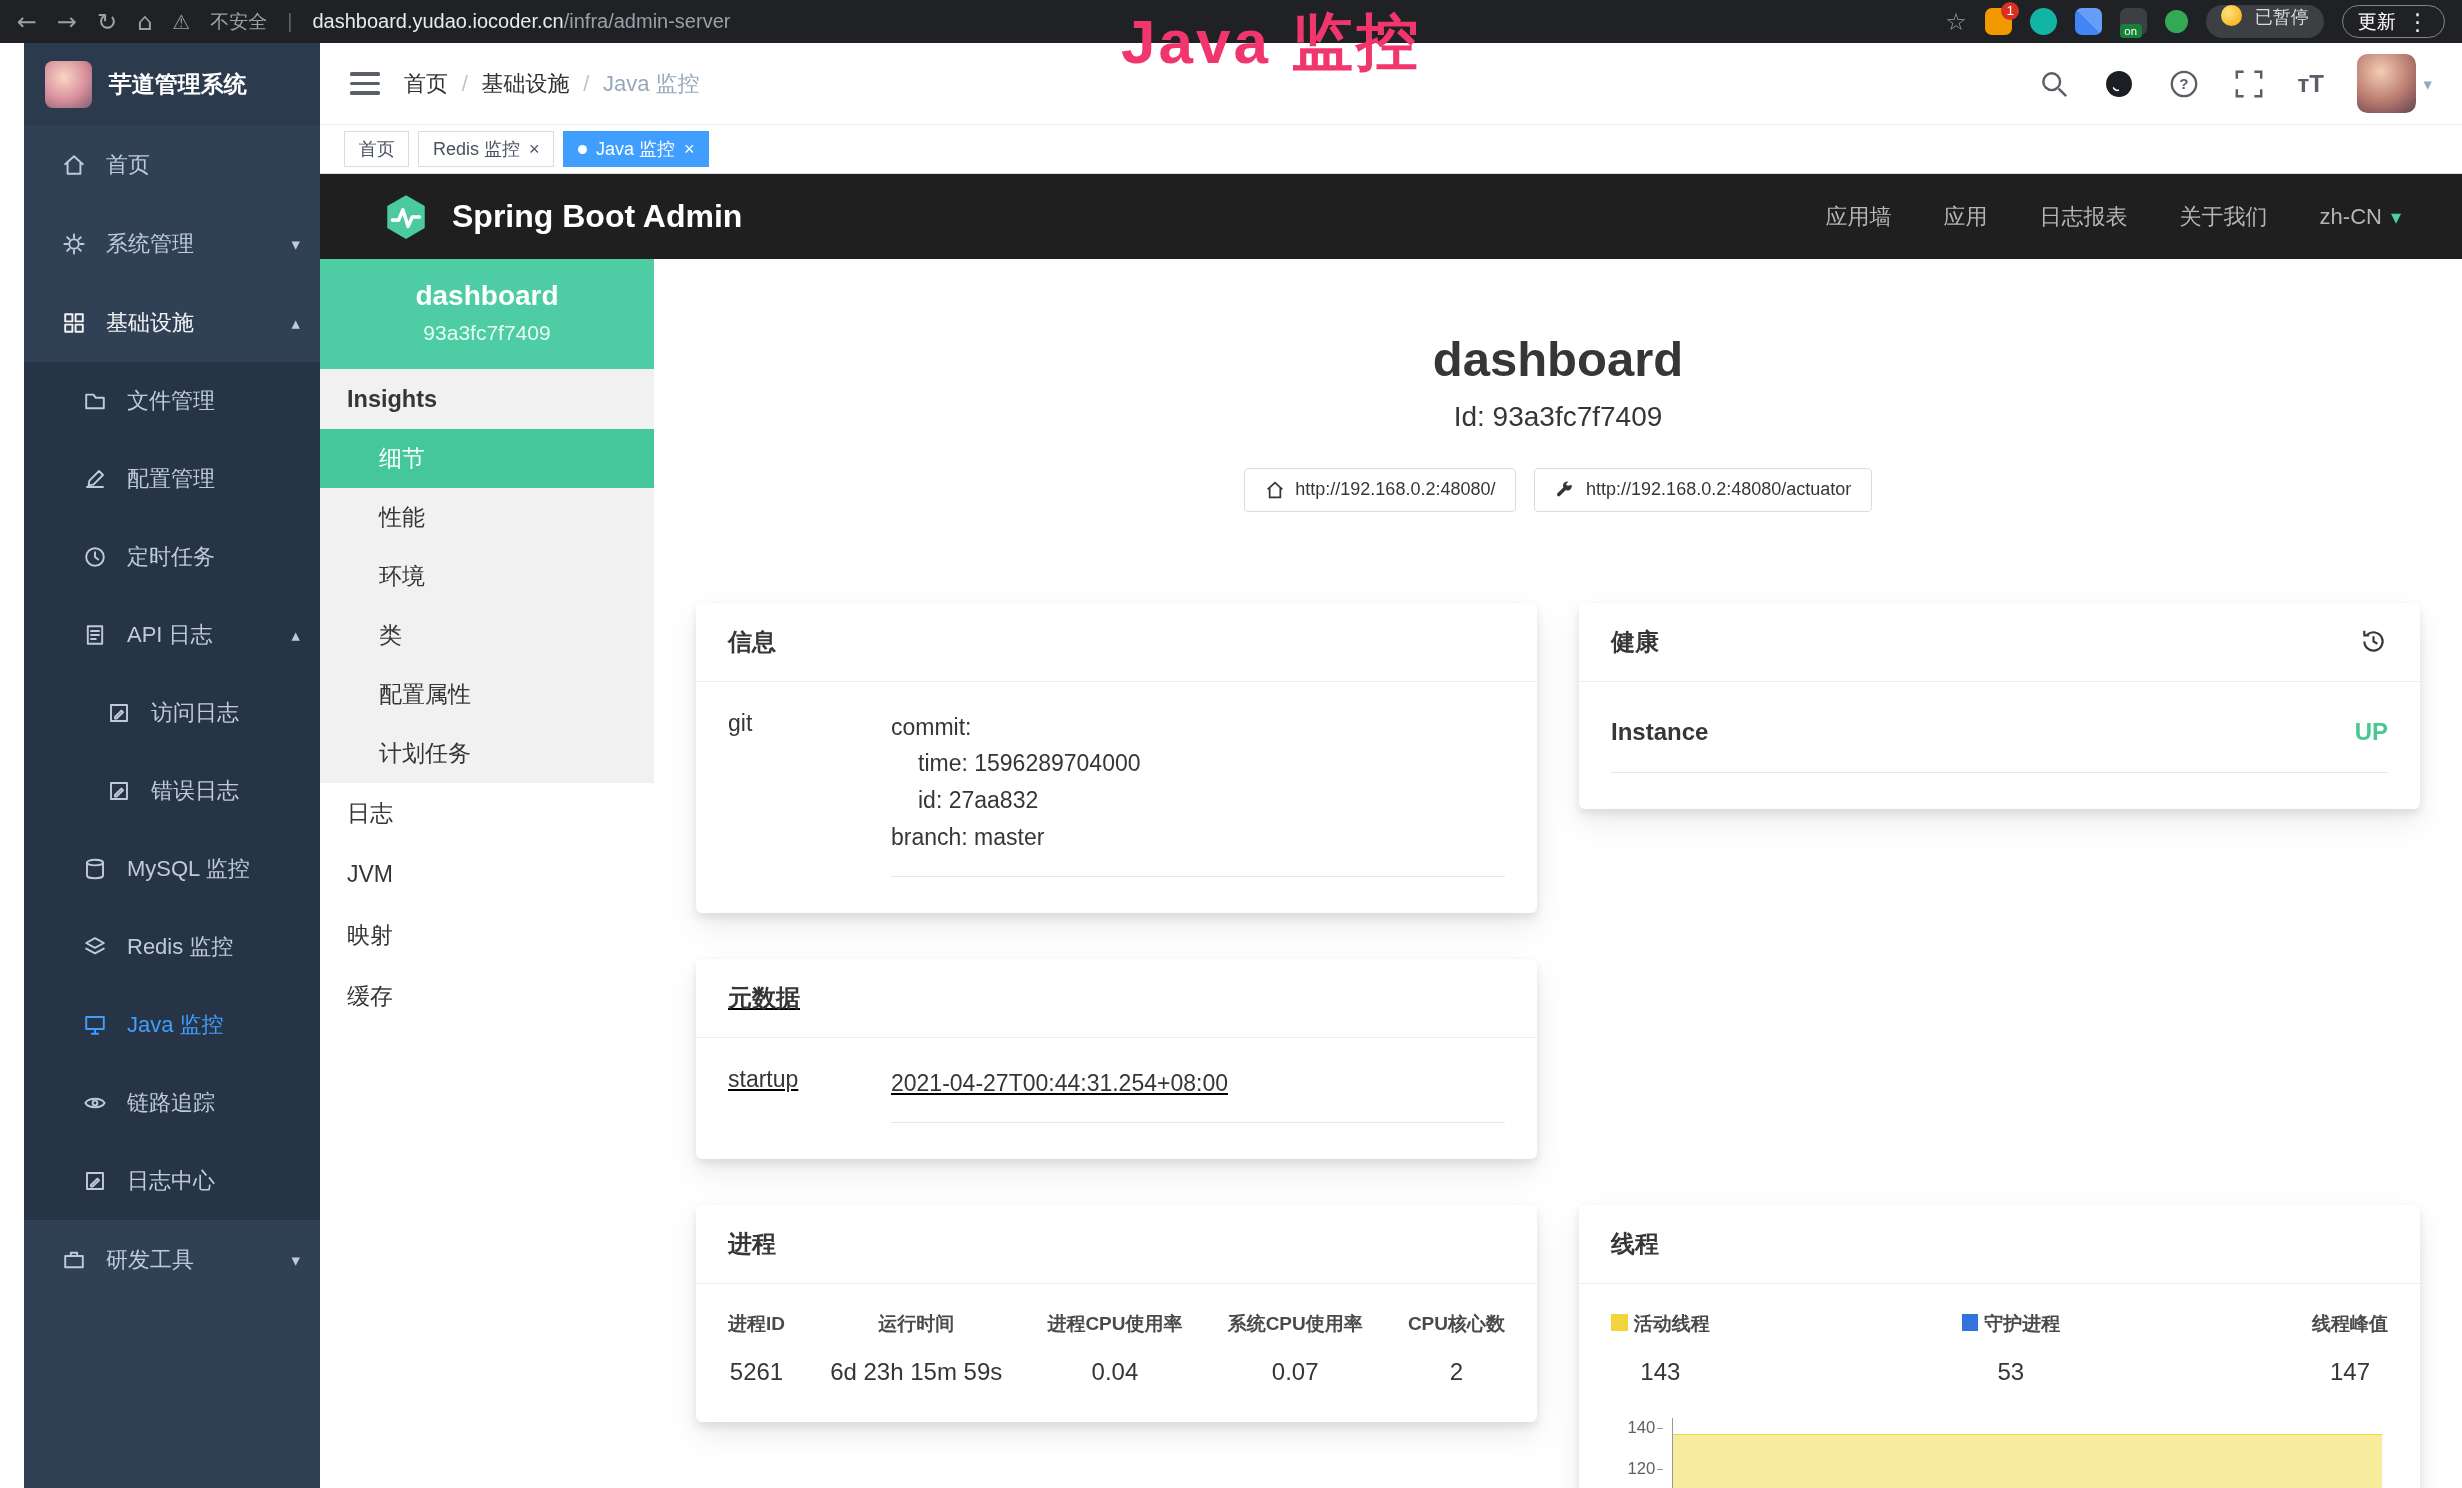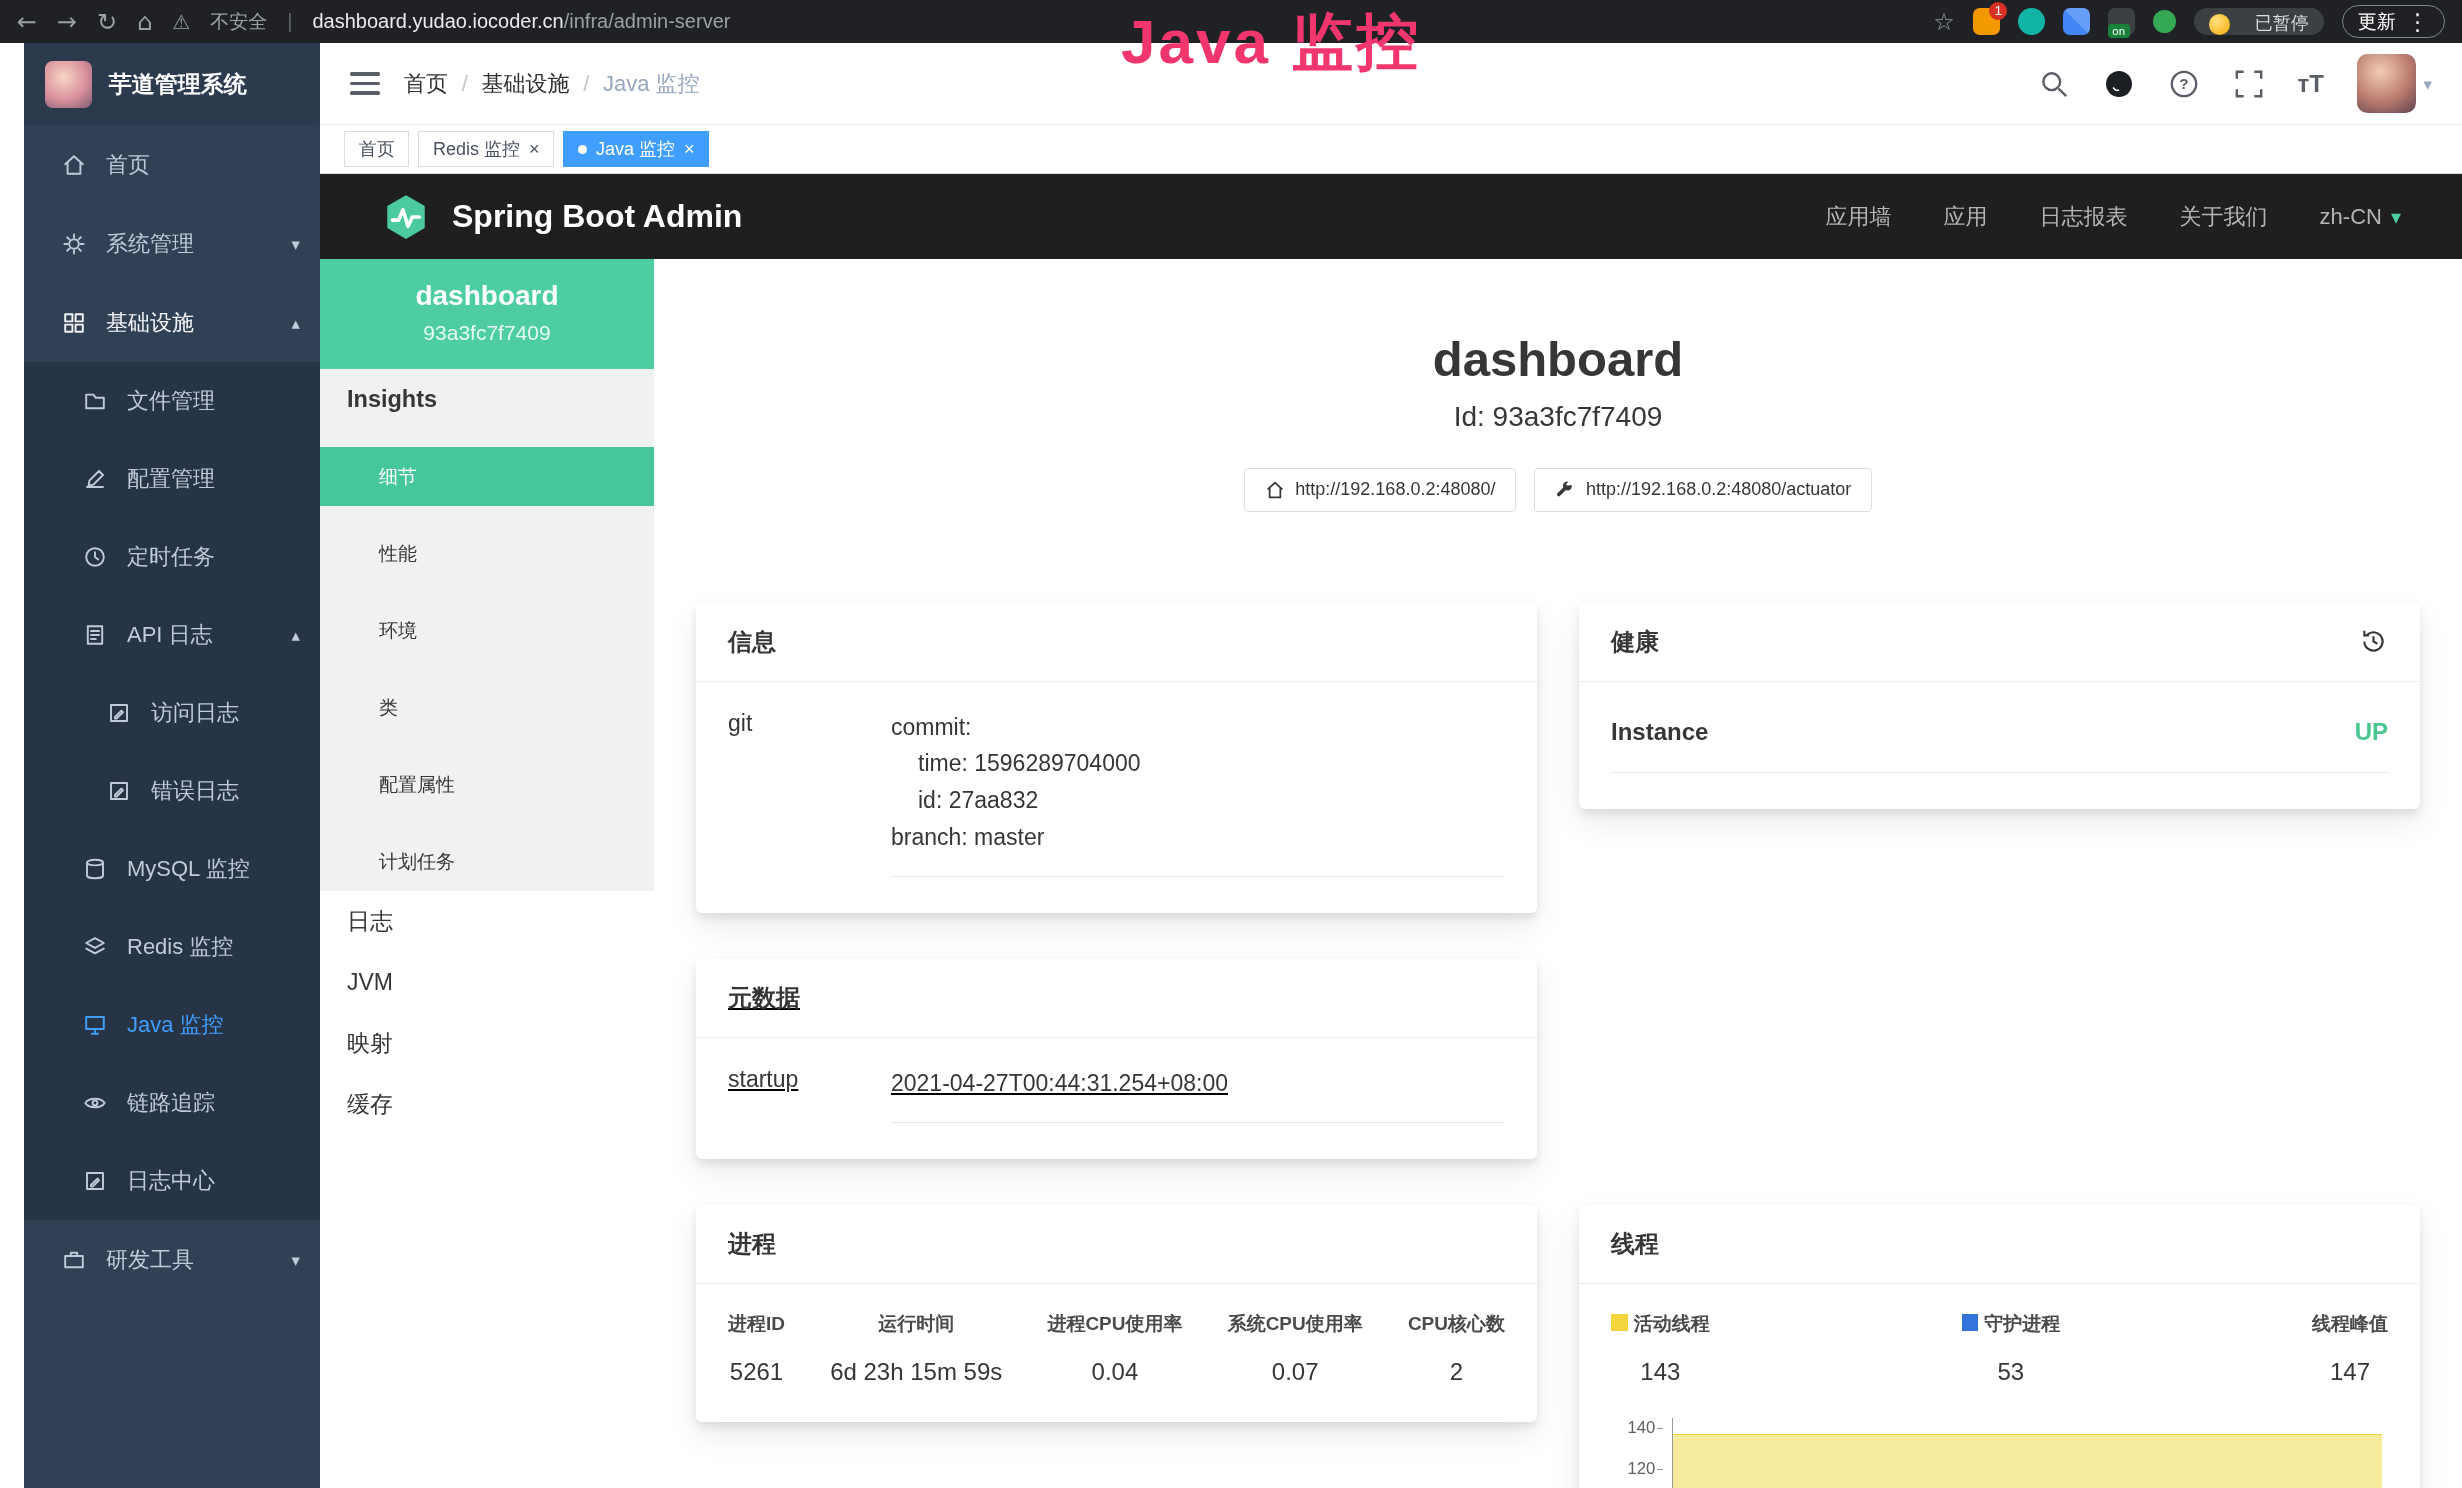--- a/index.html
+++ b/index.html
@@ -30,22 +30,22 @@
   .ext.leaf { background:#34a853; border-radius:50%; width:23px; height:23px; }
   .ext .mini-badge {
     position:absolute; top:-6px; right:-7.6px; background:#d93025; color:#fff;
     font-size:13.7px; width:18px; height:18px; border-radius:50%; text-align:center; line-height:18px;
   }
   .ext .on-badge {
     position:absolute; bottom:-3px; left:0; background:#188038; color:#fff;
     font-size:11.4px; padding:0.8px 4.6px; border-radius:3.8px;
   }
   .paused-pill {
-    background:#3c4043; border-radius:21px; height:27px; display:flex; align-items:flex-end;
-    gap:25px; padding:0 15px; color:#dadce0; font-size:18px; cursor:pointer;
+    background:#3c4043; border-radius:21px; height:33px; display:flex; align-items:flex-start;
+    gap:13px; padding:0 15px; color:#dadce0; font-size:18px; cursor:pointer;
   }
   .smiley { width:21px; height:21px; border-radius:50%; background:radial-gradient(circle at 35% 35%, #ffe082, #f9ab00); display:inline-block; }
   .update-pill {
     border:1.5px solid #80868b; border-radius:20px; height:33px; display:flex; align-items:center;
     gap:10.6px; padding:0 15px; color:#fff; font-size:19px; cursor:pointer;
   }
   .dots { color:#e8eaed; font-size:23px; font-family:"DejaVu Sans",sans-serif; }
 
   
   .body-row { display:flex; height:1445px;padding-left:24px; }
@@ -112,21 +112,21 @@
   .locale-caret { color:#4ecda4; font-size:20px; font-family:"DejaVu Sans",sans-serif; }
 
   
   .sba-body { flex:1; display:flex; min-height:0; }
   .instance-sidebar { width:334px; flex-shrink:0; background:#fff; color:#363636; }
   .inst-head { background:#4ecda4; color:#fff; text-align:center; padding:21px 7.6px 24px; cursor:default; }
   .inst-name { font-size:28px; font-weight:bold; }
   .inst-id { font-size:21px; color:#e7fcf4; margin-top:9px; }
   .inst-section { background:#f1f1f1; }
   .inst-section-title { padding:16.7px 27px; font-weight:bold; font-size:23.5px; color:#363636; }
-  .inst-item { height:59px; display:flex; align-items:center; padding-left:59px; font-size:19px; cursor:pointer;margin-top:18px; }
+  .inst-item { height:59px; display:flex; align-items:center; padding-left:59px; font-size:23px; cursor:pointer; }
   .inst-item.active { background:#45c69b; color:#fff; }
   .inst-root-item { height:61px; display:flex; align-items:center; padding-left:27px; font-size:23px; background:#fff; cursor:pointer; }
 
   .content { flex:1; background:#fff; overflow:hidden; padding-top:72px; }
   .main-title { text-align:center; font-size:49px; font-weight:bold; color:#363636; }
   .main-sub { text-align:center; font-size:28px; color:#363636; margin-top:13.7px; }
   .links-row { display:flex; justify-content:center; gap:18px; margin-top:35px; }
   .link-btn {
     border:0.8px solid #dbdbdb; border-radius:4.6px; background:#fff; height:44px;
     display:flex; align-items:center; gap:10.6px; padding:0 20px; font-size:18px; color:#363636; cursor:pointer;

